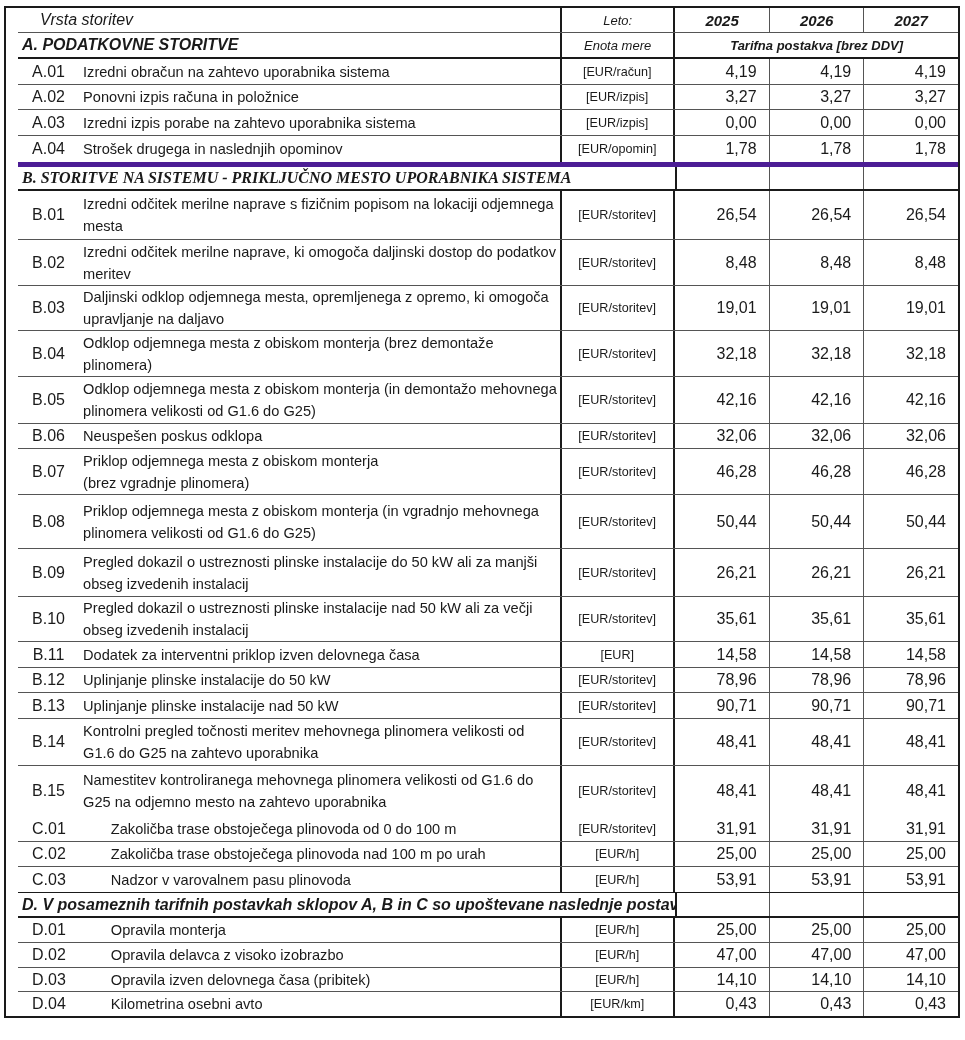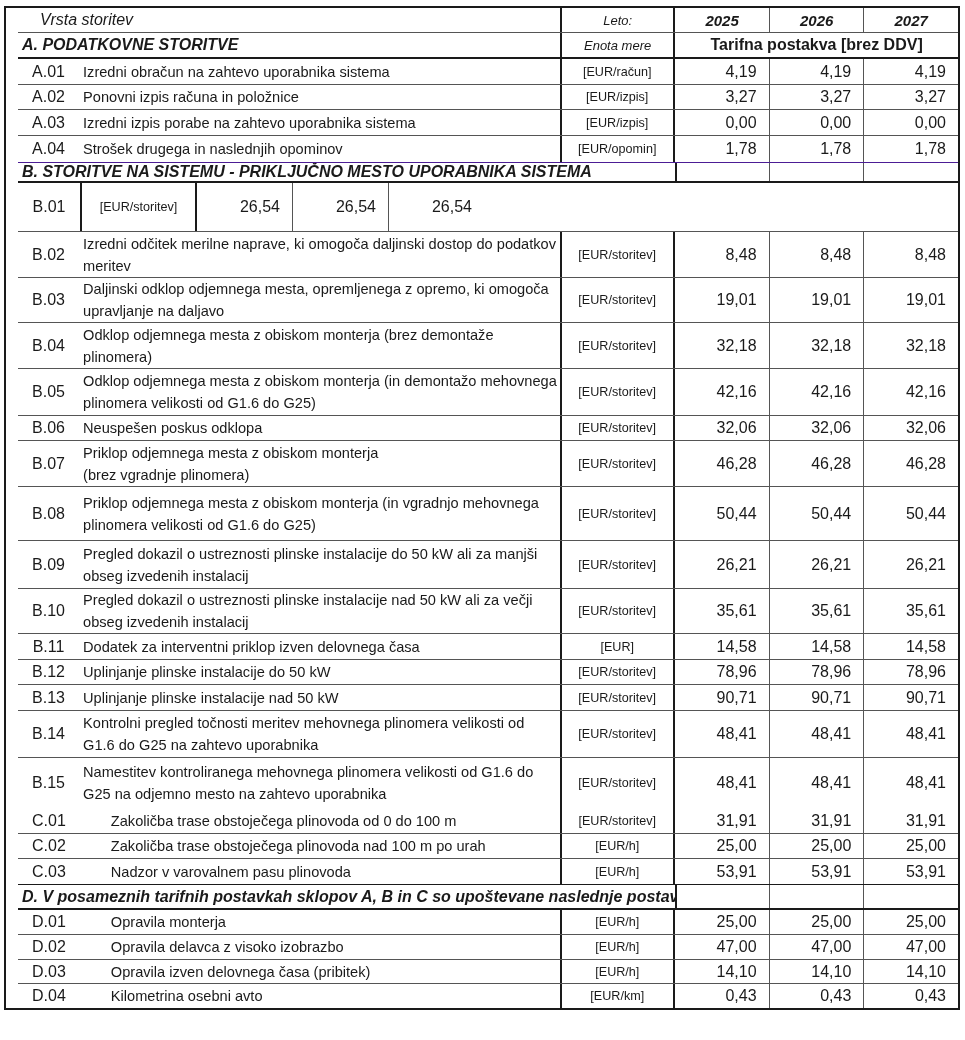--- a/index.html
+++ b/index.html
@@ -14,21 +14,21 @@
   .c-desc { width: 488px; font-size: 14.6px; line-height: 22px; white-space: normal; padding-left: 4px; }
   .c-unit { width: 117px; justify-content: center; font-size: 12.6px; border-left: 2px solid #1a1a1a; border-right: 2px solid #1a1a1a; }
   .c-val { width: 96px; justify-content: flex-end; font-size: 16px; padding-right: 12px; border-right: 1px solid #555; }
   .c-val.last { border-right: none; width: 95px; }
   .c-val.c1 { width: 96px; }
   .sect { font-style: italic; font-weight: bold; font-size: 16px; padding-left: 4px; }
   .hdr-title { width: 550px; font-style: italic; font-size: 16px; padding-left: 22px; }
   .hdr-leto { width: 117px; justify-content: center; font-style: italic; font-size: 13px; border-left: 2px solid #1a1a1a; border-right: 2px solid #1a1a1a; }
   .hdr-year { width: 96px; justify-content: center; font-style: italic; font-weight: bold; font-size: 15px; border-right: 1px solid #555; }
   .hdr-year.last { border-right: none; width: 95px; }
-  .hdr-span { width: 287px; justify-content: center; font-weight: bold; font-size: 16px; }
+  .hdr-span { width: 287px; justify-content: center; font-style: italic; font-weight: bold; font-size: 13px; }
   .empty { border-right: 1px solid #555; }
   .empty.last { border-right: none; }
   .c-code.cd { width: 90px; justify-content: flex-start; padding-left: 14px; }
   .c-desc.cd { width: 460px; }
 </style>
 </head>
 <body>
 
 <div class="tbl">
 
@@ -74,30 +74,31 @@
       <div class="row thick" style="height: 26px;">
         <div class="cell c-code">A.04</div>
         <div class="cell c-desc" style="white-space: pre-line;">Strošek drugega in naslednjih opominov</div>
         <div class="cell c-unit">[EUR/opomin]</div>
         <div class="cell c-val c1">1,78</div>
         <div class="cell c-val">1,78</div>
         <div class="cell c-val last">1,78</div>
       </div>
     </div>
 
-  <div class="row thick" style="height:21px; border-top:1px solid #4c1d95;">
+  <div class="row thick" style="height:29px; border-top:5px solid #4c1d95;font-family:Liberation Serif, serif;">
     <div class="cell sect" style="width:667px;">B.  STORITVE NA SISTEMU - PRIKLJUČNO MESTO UPORABNIKA SISTEMA</div>
     <div class="cell empty" style="width:96px; border-left:2px solid #1a1a1a;"></div>
     <div class="cell empty" style="width:96px;"></div>
     <div class="cell empty last" style="width:95px;"></div>
   </div>
 
   <div id="sec-B">
       <div class="row" style="height: 49px;">
         <div class="cell c-code">B.01</div>
+        <div class="cell c-desc" style="white-space: pre-line;">Izredni odčitek merilne naprave s fizičnim popisom na lokaciji odjemnega mesta</div>
         <div class="cell c-unit">[EUR/storitev]</div>
         <div class="cell c-val c1">26,54</div>
         <div class="cell c-val">26,54</div>
         <div class="cell c-val last">26,54</div>
       </div>
       <div class="row" style="height: 46px;">
         <div class="cell c-code">B.02</div>
         <div class="cell c-desc" style="white-space: pre-line;">Izredni odčitek merilne naprave, ki omogoča daljinski dostop do podatkov meritev</div>
         <div class="cell c-unit">[EUR/storitev]</div>
         <div class="cell c-val c1">8,48</div>

